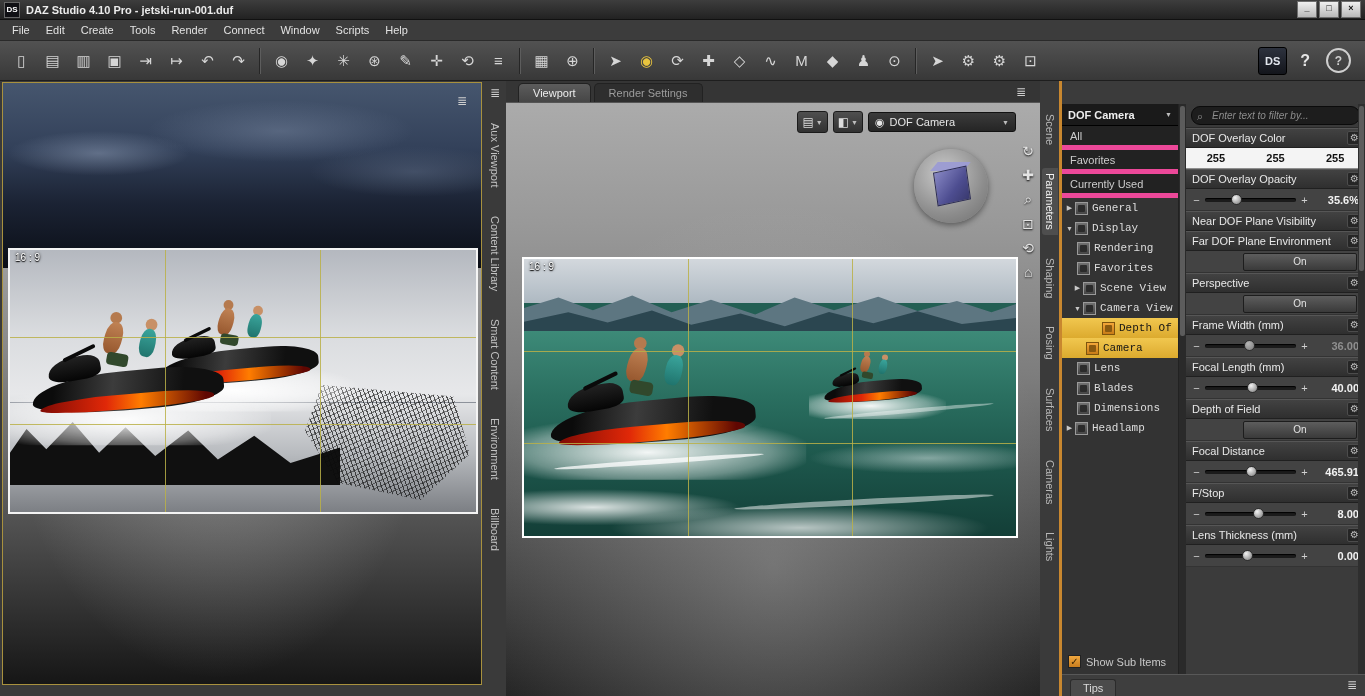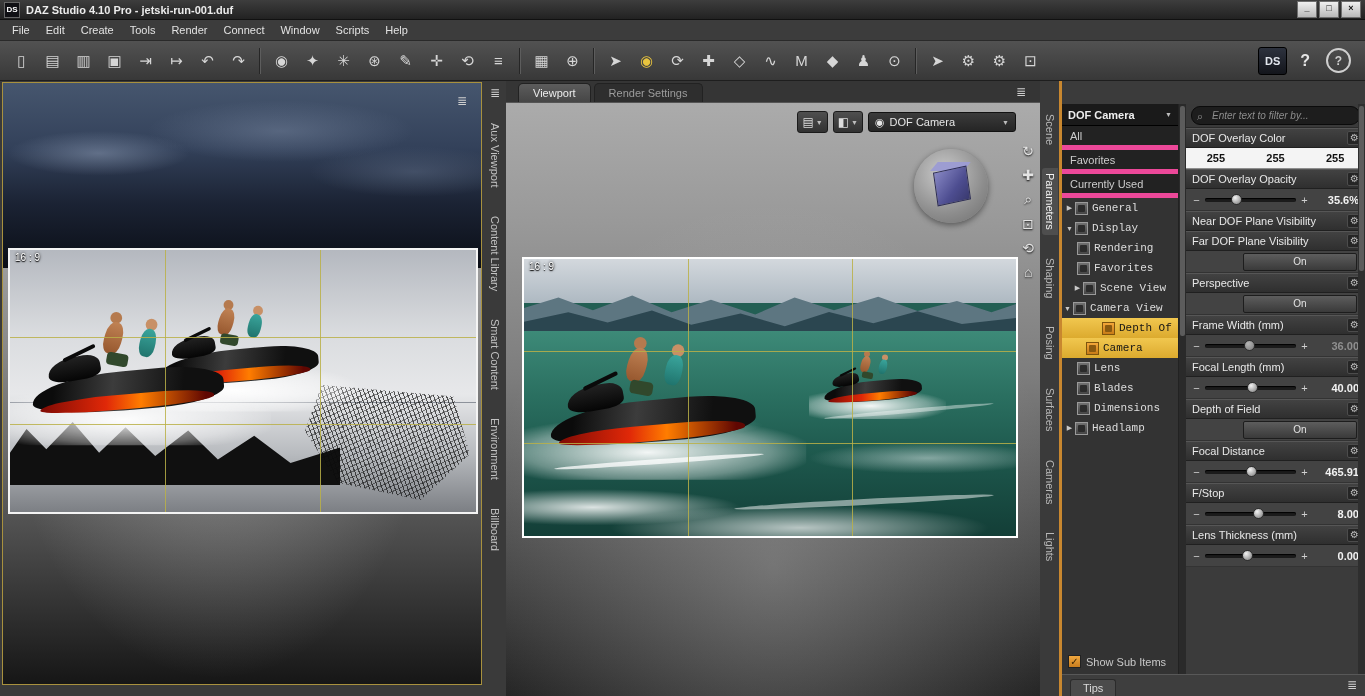--- a/index.html
+++ b/index.html
@@ -416,21 +416,21 @@
         </div>
         <div class="trow" style="padding-left:15px">
           <span class="tico"></span>
           <span class="tlabel">Favorites</span>
         </div>
         <div class="trow" style="padding-left:10px">
           <span class="exp">▶</span>
           <span class="tico"></span>
           <span class="tlabel">Scene View</span>
         </div>
-        <div class="trow" style="">
+        <div class="trow" style="padding-left:10px">
           <span class="exp">▼</span>
           <span class="tico"></span>
           <span class="tlabel">Camera View</span>
         </div>
         <div class="trow sel" style="padding-left:40px">
           <span class="tico"></span>
           <span class="tlabel">Depth Of Fi...</span>
         </div>
         <div class="trow sel" style="padding-left:24px">
           <span class="tico"></span>
@@ -497,21 +497,21 @@
 
         <div class="prop">
           <div class="prop-head">
             <span class="prop-label">Near DOF Plane Visibility</span>
             <span class="gearbox">⚙</span>
           </div>
         </div>
 
         <div class="prop">
           <div class="prop-head">
-            <span class="prop-label">Far DOF Plane Visibility</span>
+            <span class="prop-label">Far DOF Plane Environment</span>
             <span class="gearbox">⚙</span>
           </div>
           <div class="prop-ctrl toggle-row">
             <span class="toggle-btn">On</span>
           </div>
         </div>
 
         <div class="prop">
           <div class="prop-head">
             <span class="prop-label">Perspective</span>

